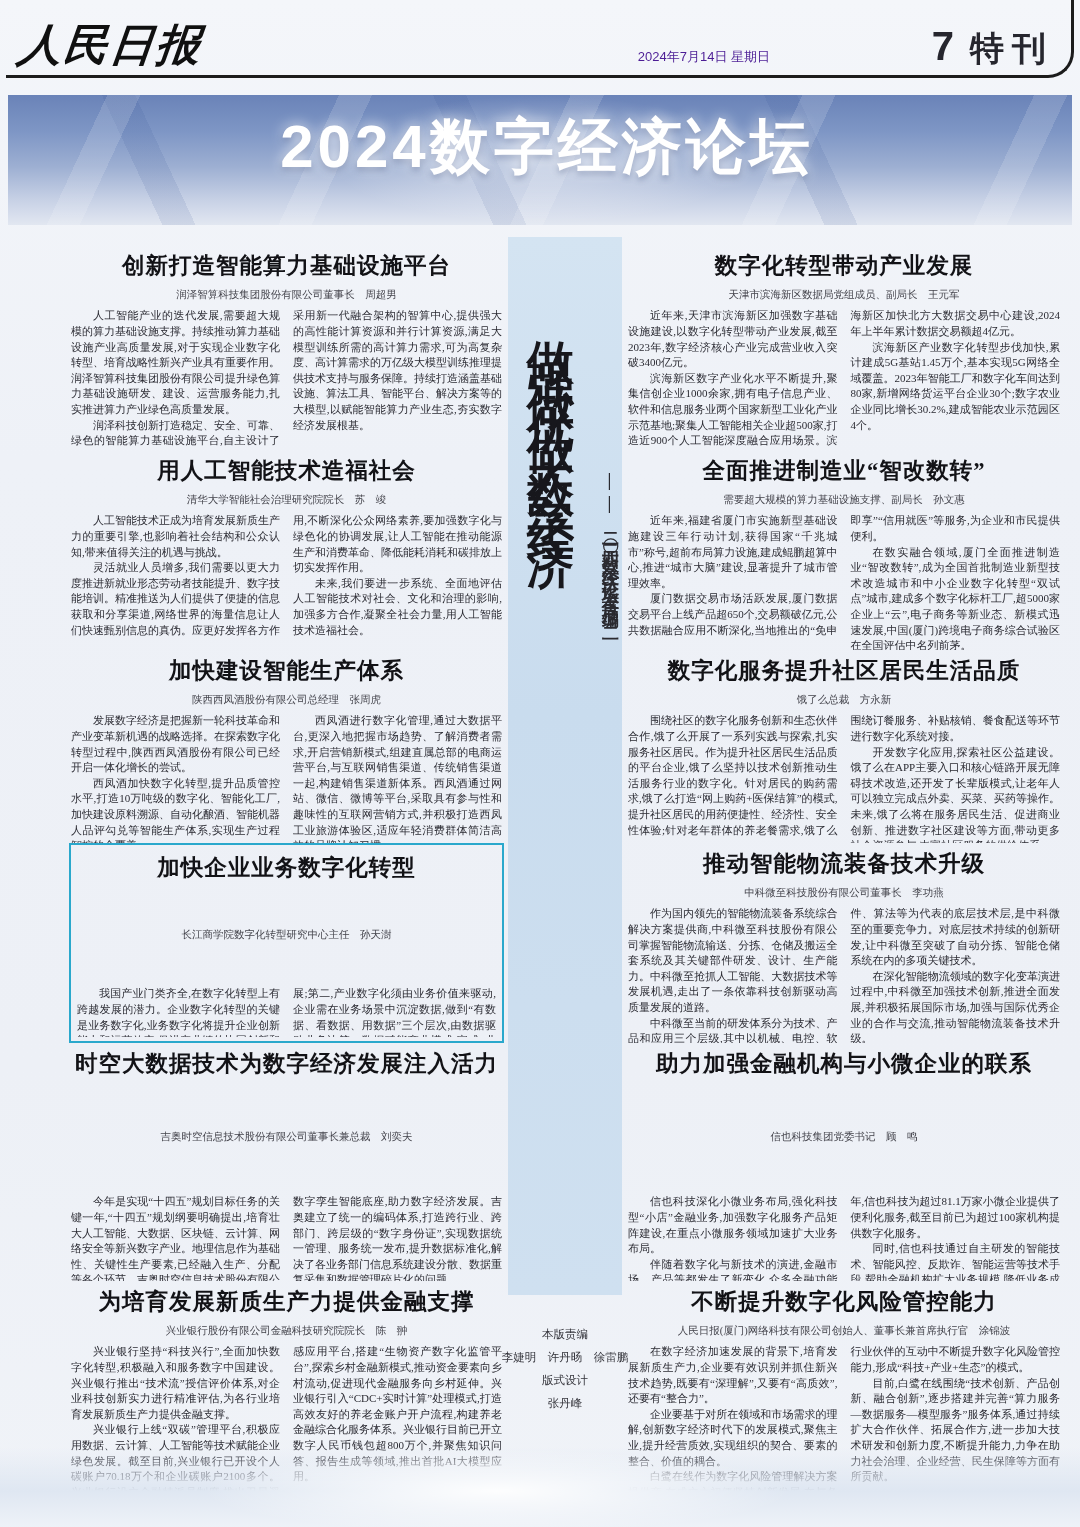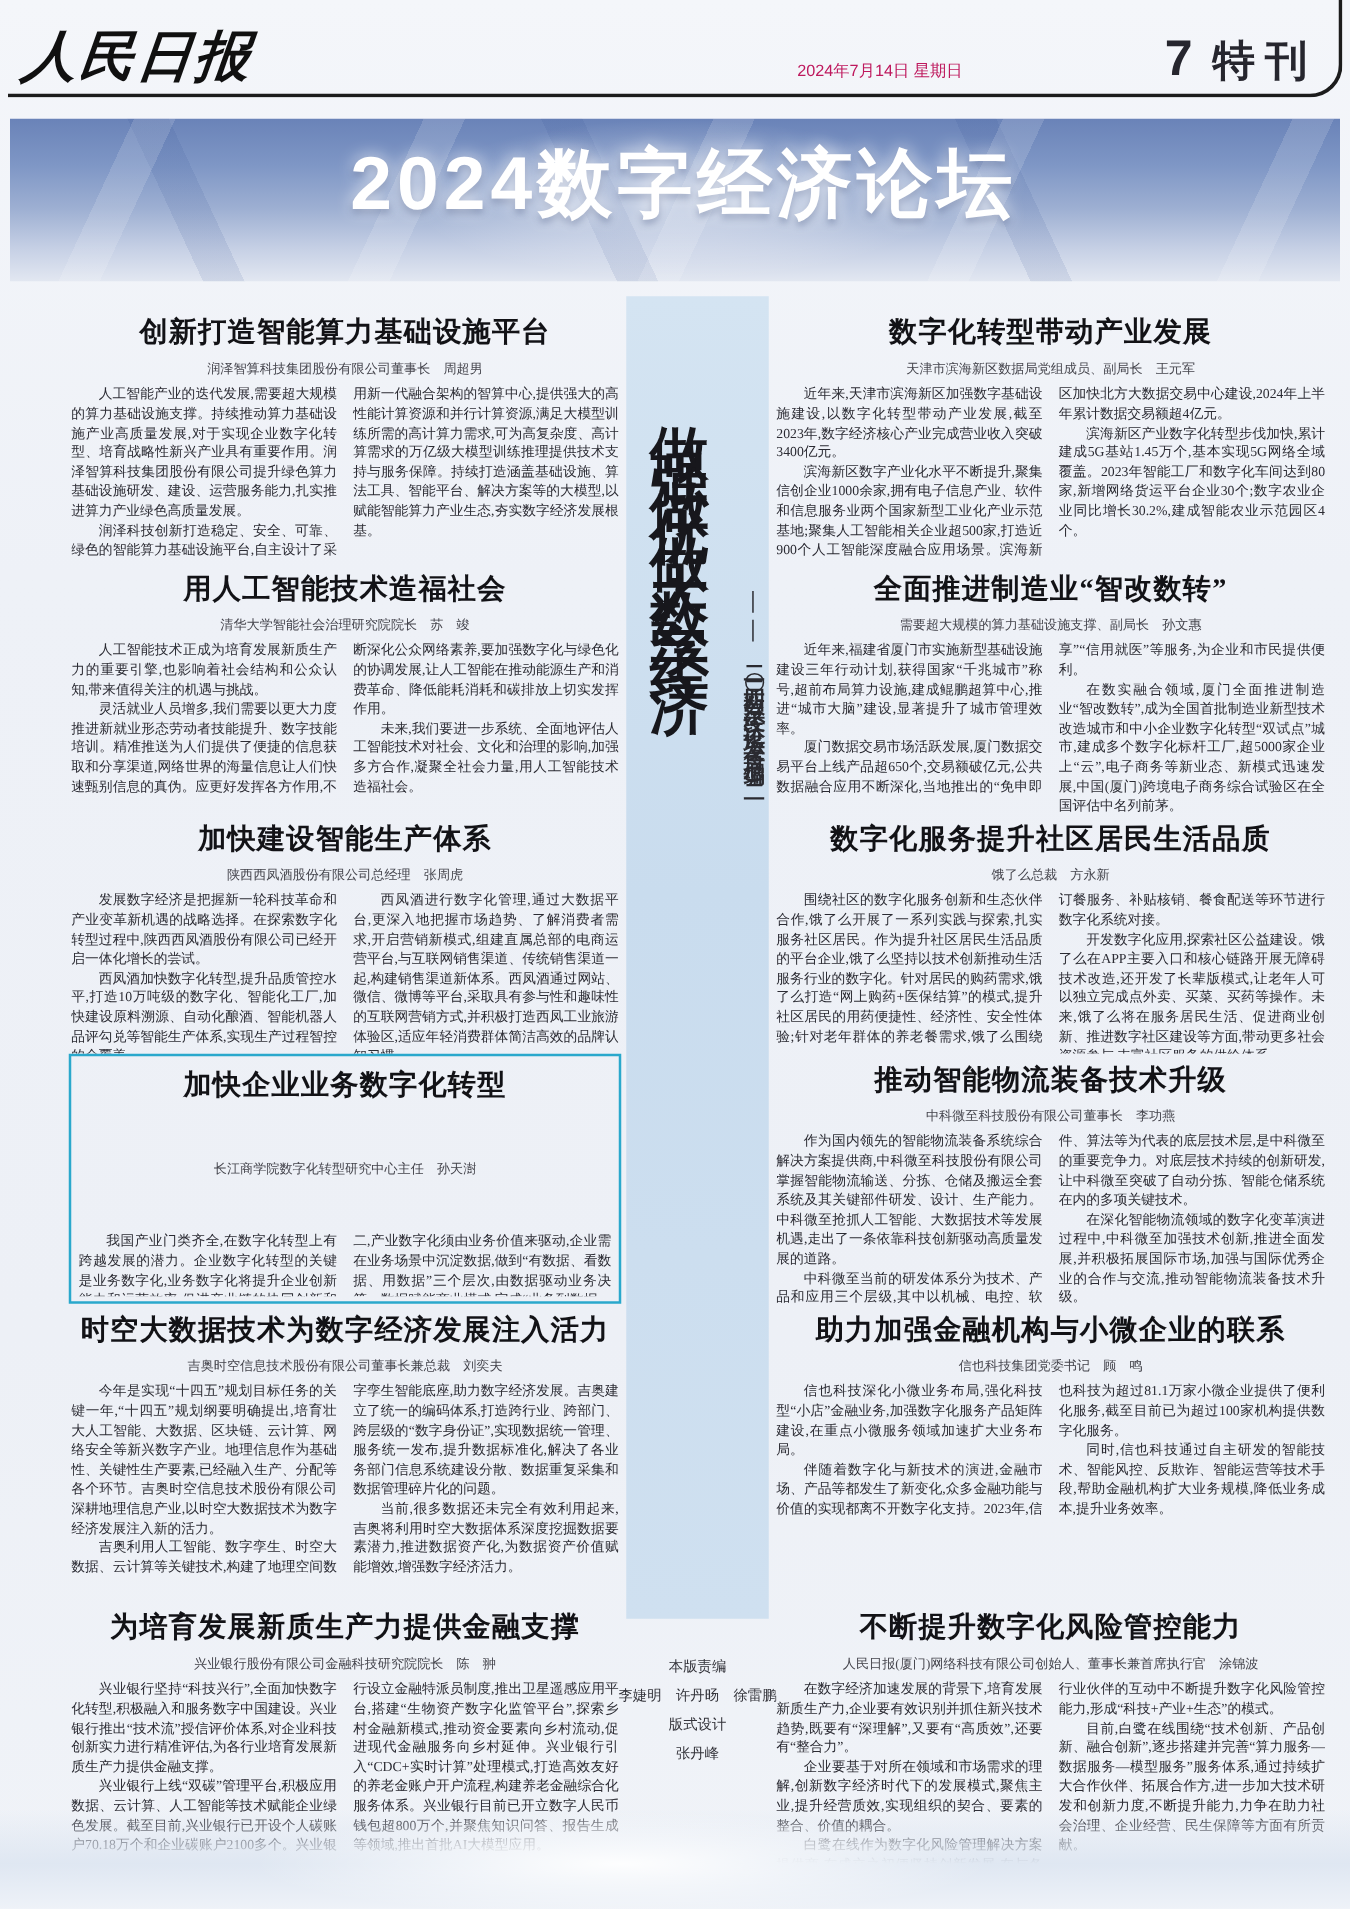--- a/index.html
+++ b/index.html
@@ -9,56 +9,56 @@
     font-family:"Liberation Serif","DejaVu Serif",serif;
     color:#26262e;
   }
   
   .page-header{position:relative;height:78px;}
   .header-rule{position:absolute;left:6px;right:6px;top:0;bottom:0;
     border-bottom:3px solid #1c1c1c;border-right:3px solid #1c1c1c;
     border-bottom-right-radius:26px;pointer-events:none;}
   .masthead{position:absolute;left:18px;top:16px;font-size:44px;font-weight:bold;
     font-style:italic;transform:skewX(-6deg);letter-spacing:2px;color:#101010;}
-  .edition-date{position:absolute;right:310px;bottom:12px;font-size:13px;color:#be185d;
+  .edition-date{position:absolute;right:310px;bottom:12px;font-size:13px;color:#4c1d95;
     font-family:"Liberation Sans","DejaVu Sans",sans-serif;}
   .page-no-wrap{position:absolute;right:26px;bottom:6px;display:flex;align-items:baseline;gap:16px;}
   .page-no{font-size:40px;font-weight:bold;font-family:"Liberation Sans","DejaVu Sans",sans-serif;}
   .page-label{font-size:34px;font-weight:bold;letter-spacing:8px;}
   
   .banner{position:relative;margin:17px 8px 0 8px;height:130px;overflow:hidden;
     background:
       repeating-linear-gradient(115deg,rgba(255,255,255,0) 0 90px,rgba(255,255,255,.14) 90px 120px,rgba(255,255,255,0) 120px 210px),
       repeating-linear-gradient(65deg,rgba(40,70,140,0) 0 140px,rgba(40,70,140,.10) 140px 170px,rgba(40,70,140,0) 170px 300px),
       linear-gradient(180deg,#6a83b8 0%,#7e96c5 28%,#9dafd2 55%,#c6d0e5 80%,#e2e7f1 100%); padding-left: 14px;}
   .banner-glow{position:absolute;left:30%;top:0;width:40%;height:100%;
     background:radial-gradient(ellipse at center,rgba(255,255,255,.45),rgba(255,255,255,0) 70%);}
   .banner-title{position:relative;text-align:center;margin-top:12px;
     font-family:"Liberation Sans","DejaVu Sans",sans-serif;
     font-size:60px;font-weight:900;color:#ffffff;letter-spacing:4px;
     text-shadow:0 0 14px rgba(255,255,255,.85),0 3px 6px rgba(40,60,110,.45);}
   
   .main{display:flex;align-items:flex-start;padding:20px 18px 0 55px;position:relative;}
   .col{display:flex;flex-direction:column;}
-  .col-left{width:442px;}
+  .col-left{width:442px;margin-left:14px;}
   .col-right{width:443px;}
   .center-strip{width:122px;position:relative;flex:0 0 122px;height:1260px;}
   .center-band{position:absolute;left:4px;right:4px;top:-8px;height:1058px;
     background:linear-gradient(180deg,#d4e4f2 0%,#c9dcee 45%,#cfe0f0 100%);}
   .vertical-title{position:absolute;left:16px;top:58px;writing-mode:vertical-rl;
     font-family:"Liberation Sans","DejaVu Sans",sans-serif;
     font-size:47px;font-weight:900;letter-spacing:22px;color:#17171c;}
   .vertical-subtitle{position:absolute;right:4px;top:228px;writing-mode:vertical-rl;
     font-size:17px;font-weight:bold;letter-spacing:6px;color:#2a2a30;}
   .credits{position:absolute;top:1078px;left:50%;width:260px;margin-left:-130px;
     text-align:center;font-size:11.5px;line-height:2.0;color:#33333a;white-space:nowrap;}
   
   .article{display:flex;flex-direction:column;box-sizing:border-box;overflow:hidden;padding:0 2px;}
   .r1{height:205px;} .r2{height:200px;} .r3{height:193px;} .r4{height:200px;}
-  .r5{height:238px;} .r6{height:244px;}
+  .r5{height:238px;gap:44px;} .r6{height:244px;}
   .article-title{text-align:center;font-size:22.5px;font-weight:bold;color:#121216;
     letter-spacing:1px;margin:6px 0 0 0;line-height:1.35;flex:0 0 auto;}
   .article-byline{text-align:center;font-size:10.5px;color:#44444c;margin:7px 0 6px 0;flex:0 0 auto;}
   .article-body{flex:1 1 auto;overflow:hidden;columns:2;column-gap:13px;
     font-size:11px;line-height:1.42;text-align:justify;color:#2b2b33;}
   .article-body p{margin:0;text-indent:2em;}
   .highlighted{border:2px solid #2aa8cc;padding:2px 6px 4px 6px;gap:38px;}
   
   .footer-glow{position:absolute;left:0;right:0;bottom:0;height:80px;pointer-events:none;
     background:

